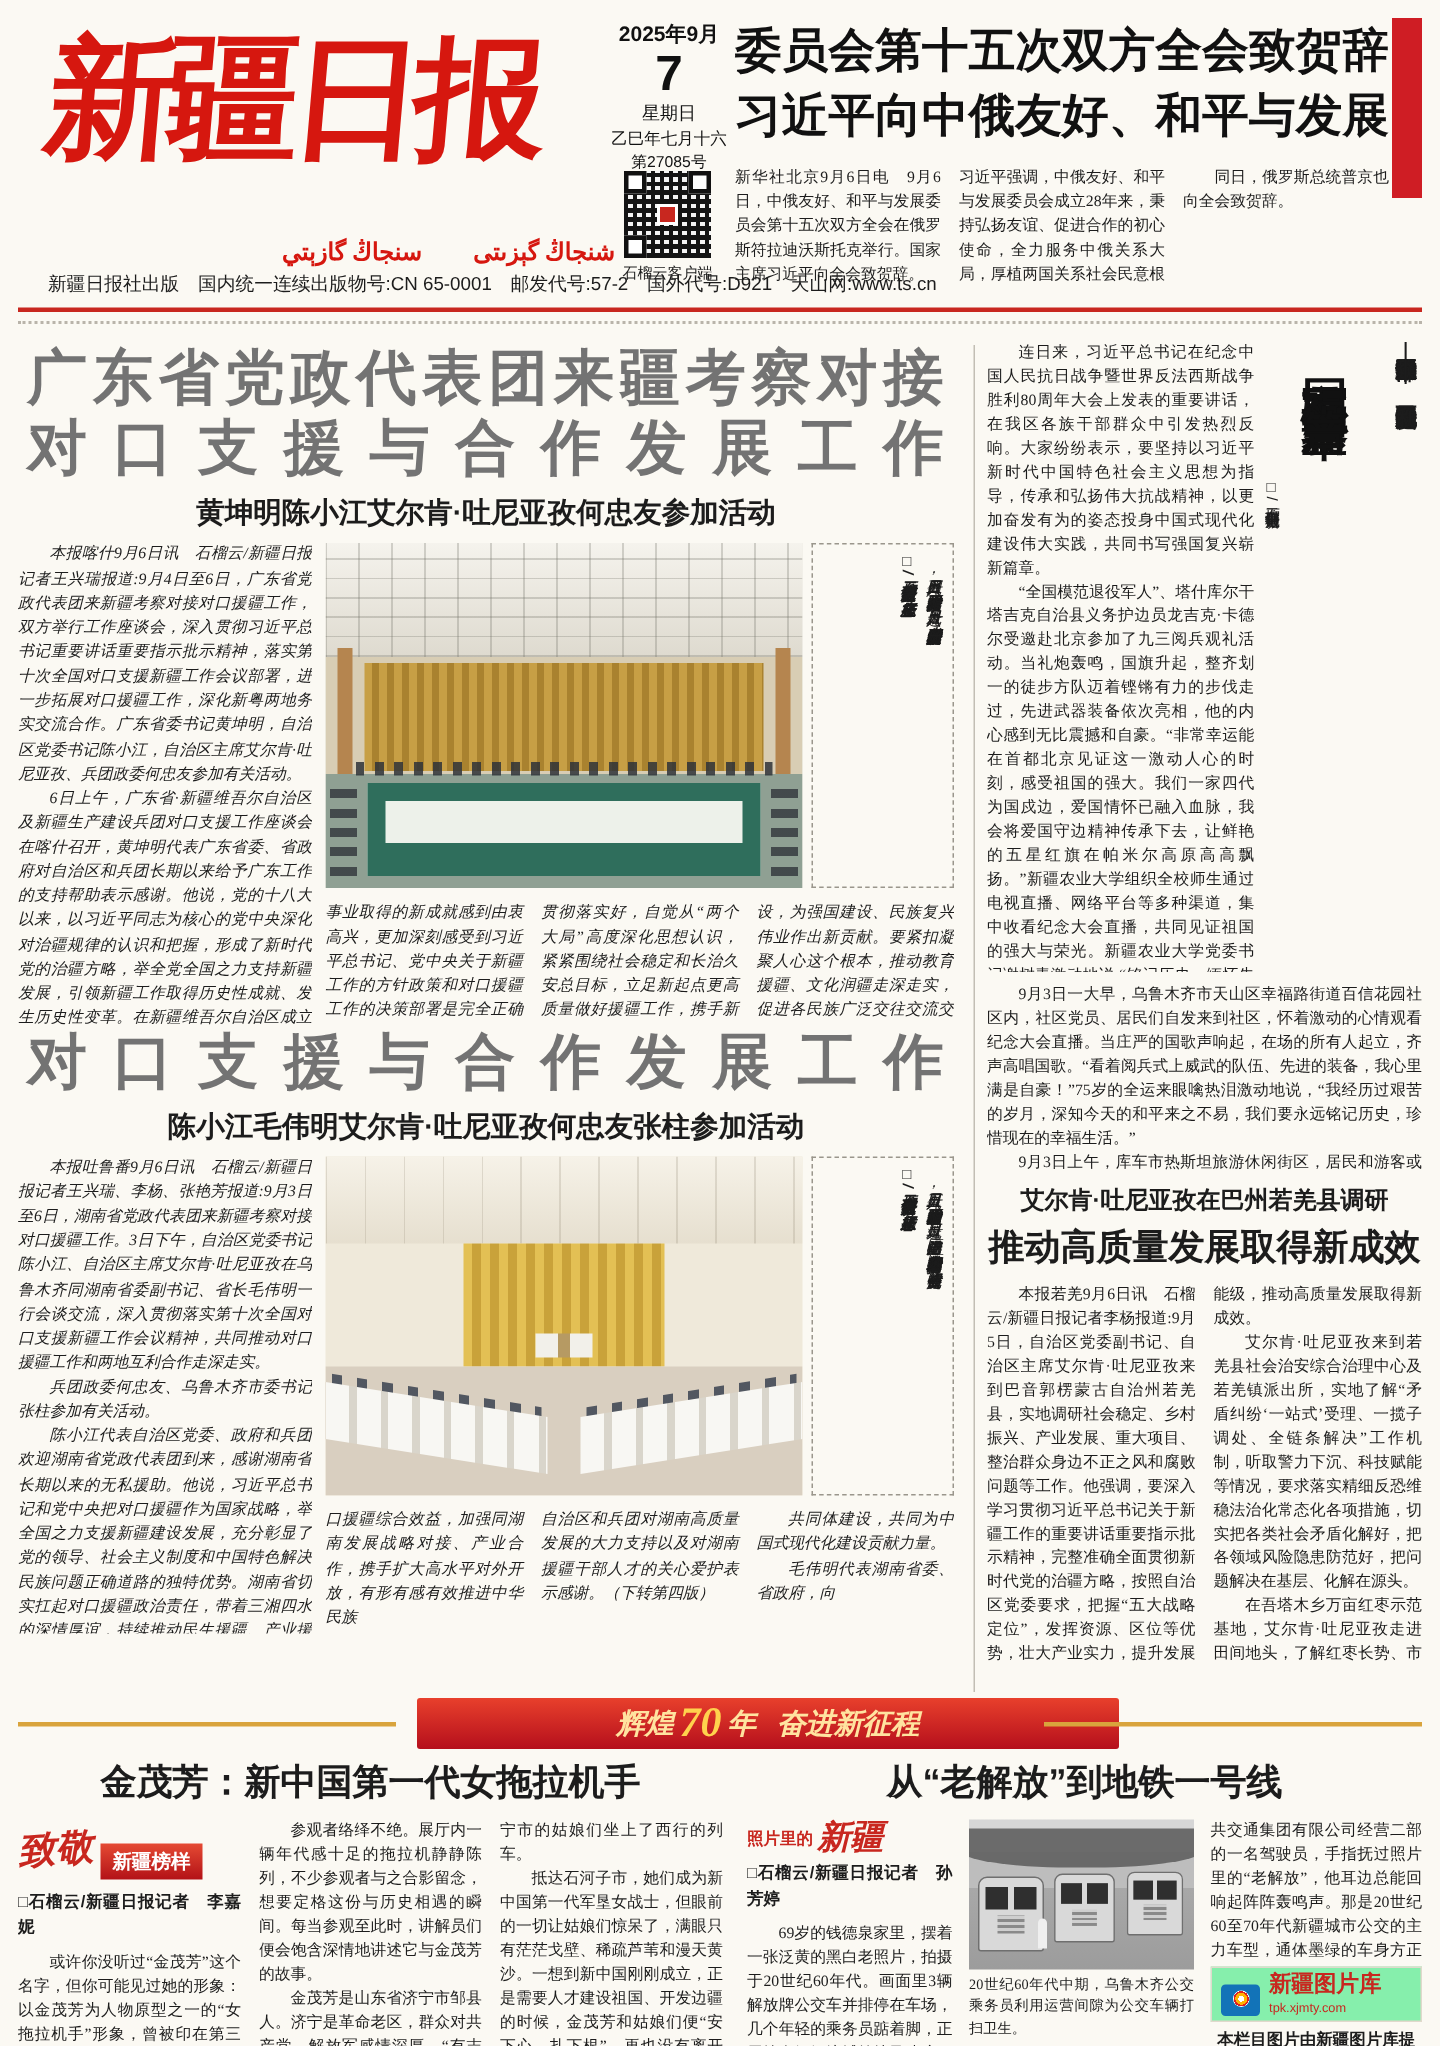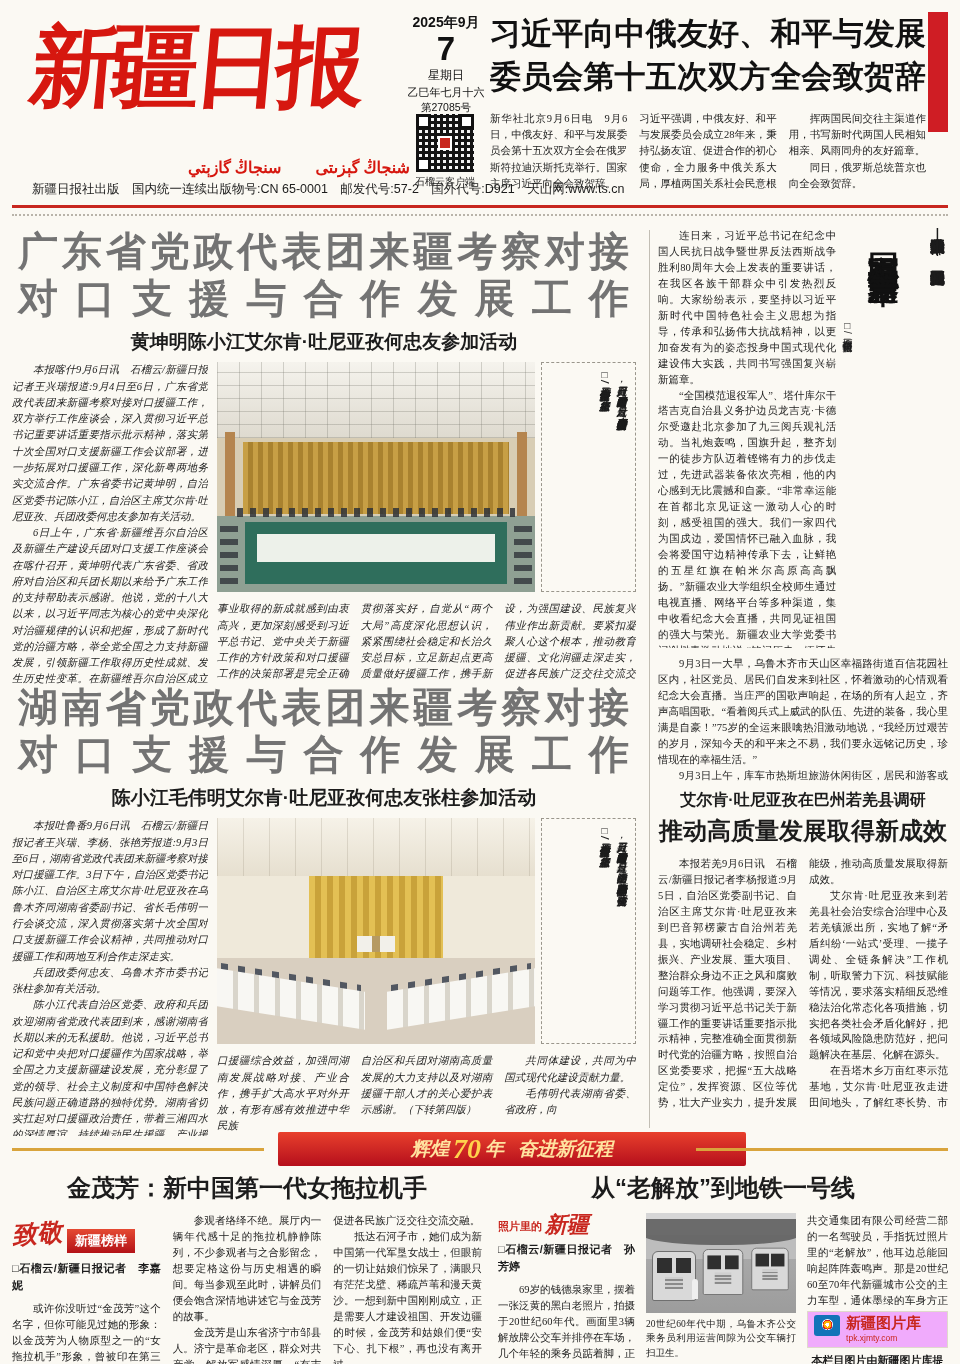--- a/index.html
+++ b/index.html
@@ -170,22 +170,22 @@
   .bus { position:absolute; bottom:12px; width:44px; height:50px; background:#d9d9d9;
       border:1px solid #6f6f6f; border-radius:6px 6px 2px 2px; }
   .bus .win { margin:6px 4px 0; height:15px;
       background:linear-gradient(90deg,#2f2f2f 0 45%,#d9d9d9 45% 55%,#2f2f2f 55%); }
   .bus .grille { margin:4px 12px 0; height:12px; background:repeating-linear-gradient(0deg,#8a8a8a 0 2px,#cfcfcf 2px 4px); }
   .bus.b1p { left:6px; } .bus.b2p { left:55px; bottom:16px; transform:scale(.92); }
   .bus.b3p { left:102px; bottom:19px; transform:scale(.85); }
   .p3-person { position:absolute; left:46px; bottom:14px; width:6px; height:20px; background:#efefef;
       border-radius:3px 3px 0 0; }
   .photo3-cap { font-size:9.5px; line-height:1.5; margin-top:4px; text-align:justify; }
-  .tpk { display:flex; align-items:flex-start; gap:6px; margin-top:6px; border:1px solid #e0d9cc;
-      padding:3px 6px; background:#f0abfc; }
+  .tpk { display:flex; align-items:flex-end; gap:6px; margin-top:6px; border:1px solid #e0d9cc;
+      padding:3px 6px; background:#86efac; }
   .tpk-cam { width:26px; height:21px; background:#1273b8; border-radius:3px; position:relative; flex:none; }
   .tpk-cam::after { content:""; position:absolute; top:4px; left:8px; width:11px; height:11px; border-radius:50%;
       background:radial-gradient(circle,#fff 0 2px,#ffb300 2px 4px,#dd2222 4px 5px,#fff 5px); }
   .tpk-name { color:#c8271f; font-weight:900; font-size:15px; font-family:"Liberation Sans",sans-serif; line-height:1.1; }
   .tpk-url { color:#c8271f; font-size:8.5px; font-family:"Liberation Sans",sans-serif; }
   .tpk-credit { font-size:11px; font-weight:bold; margin-top:4px; font-family:"Liberation Sans",sans-serif; text-align:center; }
 </style>
 </head>
 <body>
 
@@ -206,27 +206,26 @@
   <div class="qr-wrap">
     <div class="qr">
       <div class="f tl"></div>
       <div class="f tr"></div>
       <div class="f bl"></div>
       <div class="c"></div>
     </div>
     <div class="qr-cap">石榴云客户端</div>
   </div>
   <div class="top-story">
+    <div class="ts-h">委员会第十五次双方全会致贺辞</div>
     <div class="ts-h">习近平向中俄友好、和平与发展</div>
-    <div class="ts-h">委员会第十五次双方全会致贺辞</div>
     <div class="ts-cols">
       <div>新华社北京9月6日电　9月6日，中俄友好、和平与发展委员会第十五次双方全会在俄罗斯符拉迪沃斯托克举行。国家主席习近平向全会致贺辞。</div>
       <div>习近平强调，中俄友好、和平与发展委员会成立28年来，秉持弘扬友谊、促进合作的初心使命，全力服务中俄关系大局，厚植两国关系社会民意根基。希望委员会以这次会议为契机，积极发</div>
       <div>
-        <p>挥两国民间交往主渠道作用，书写新时代两国人民相知相亲、风雨同舟的友好篇章。</p>
         <p>同日，俄罗斯总统普京也向全会致贺辞。</p>
       </div>
     </div>
   </div>
   <div class="red-strip"></div>
   <div class="publisher">新疆日报社出版　国内统一连续出版物号:CN 65-0001　邮发代号:57-2　国外代号:D921　天山网:www.ts.cn</div>
   <div class="mast-rule"></div>
   <div class="mast-dots"></div>
 </div>
 
@@ -264,21 +263,20 @@
         <div class="below-row colnews">
           <div>事业取得的新成就感到由衷高兴，更加深刻感受到习近平总书记、党中央关于新疆工作的方针政策和对口援疆工作的决策部署是完全正确的。广东要坚决</div>
           <div>贯彻落实好，自觉从“两个大局”高度深化思想认识，紧紧围绕社会稳定和长治久安总目标，立足新起点更高质量做好援疆工作，携手新疆加快推进现代化建</div>
           <div>设，为强国建设、民族复兴伟业作出新贡献。要紧扣凝聚人心这个根本，推动教育援疆、文化润疆走深走实，促进各民族广泛交往交流交融。（下转第四版）</div>
         </div>
       </div>
     </div>
   </div>
 
   <div class="a2">
-    <div class="headline1">湖南省党政代表团来疆考察对接</div>
     <div class="headline1">对口支援与合作发展工作</div>
     <div class="subhead">陈小江毛伟明艾尔肯·吐尼亚孜何忠友张柱参加活动</div>
     <div class="a-body">
       <div class="colnews c1">
         <p>本报吐鲁番9月6日讯　石榴云/新疆日报记者王兴瑞、李杨、张艳芳报道:9月3日至6日，湖南省党政代表团来新疆考察对接对口援疆工作。3日下午，自治区党委书记陈小江、自治区主席艾尔肯·吐尼亚孜在乌鲁木齐同湖南省委副书记、省长毛伟明一行会谈交流，深入贯彻落实第十次全国对口支援新疆工作会议精神，共同推动对口援疆工作和两地互利合作走深走实。</p>
         <p>兵团政委何忠友、乌鲁木齐市委书记张柱参加有关活动。</p>
         <p>陈小江代表自治区党委、政府和兵团欢迎湖南省党政代表团到来，感谢湖南省长期以来的无私援助。他说，习近平总书记和党中央把对口援疆作为国家战略，举全国之力支援新疆建设发展，充分彰显了党的领导、社会主义制度和中国特色解决民族问题正确道路的独特优势。湖南省切实扛起对口援疆政治责任，带着三湘四水的深情厚谊，持续推动民生援疆、产业援疆、人才援疆、文化润疆，新疆各族干部群众感恩在心、铭记在心。新疆将认真落实第十次全国对口支援新疆工作会议精神，发挥好受援地积极性，不断提高对</p>
       </div>
       <div class="a-right">
         <div class="photo-row">
@@ -362,21 +360,21 @@
         </div>
         <div class="byline">□石榴云/新疆日报记者　李嘉妮</div>
         <p>或许你没听过“金茂芳”这个名字，但你可能见过她的形象：以金茂芳为人物原型之一的“女拖拉机手”形象，曾被印在第三套人民币的一元纸币上。同时也是石河子“戈壁母亲”雕塑中怀抱婴儿的母亲肖像原型。</p>
 
       </div>
       <div>
         <p>参观者络绎不绝。展厅内一辆年代感十足的拖拉机静静陈列，不少参观者与之合影留念，想要定格这份与历史相遇的瞬间。每当参观至此时，讲解员们便会饱含深情地讲述它与金茂芳的故事。</p>
         <p>金茂芳是山东省济宁市邹县人。济宁是革命老区，群众对共产党、解放军感情深厚。“有志青年到边疆去”的号召，如激昂战鼓，唤醒无数热血青年心中的家国情怀。金茂芳说，虽然还不知道新疆在哪里，但在1952年，她毫不犹豫地和济</p>
       </div>
       <div>
-        <p style="text-indent:0">促进各民族广泛交往交流交融。</p>
+        <p style="text-indent:0">宁市的姑娘们坐上了西行的列车。</p>
         <p>抵达石河子市，她们成为新中国第一代军垦女战士，但眼前的一切让姑娘们惊呆了，满眼只有茫茫戈壁、稀疏芦苇和漫天黄沙。一想到新中国刚刚成立，正是需要人才建设祖国、开发边疆的时候，金茂芳和姑娘们便“安下心、扎下根”，再也没有离开过。</p>
 
       </div>
     </div>
   </div>
 
   <div class="b2">
     <div class="b-title">从“老解放”到地铁一号线</div>
     <div class="b2-cols">
       <div class="b2-c1">

